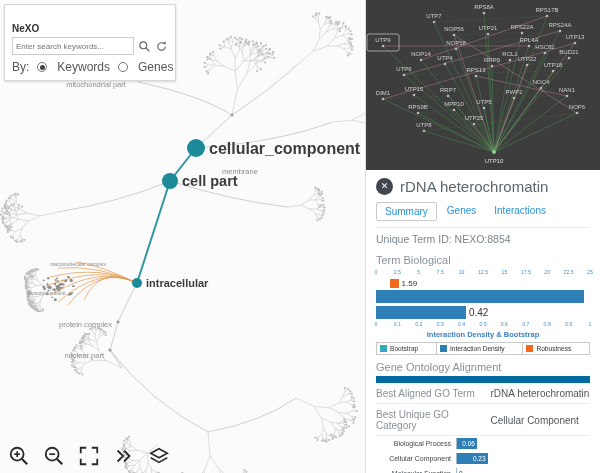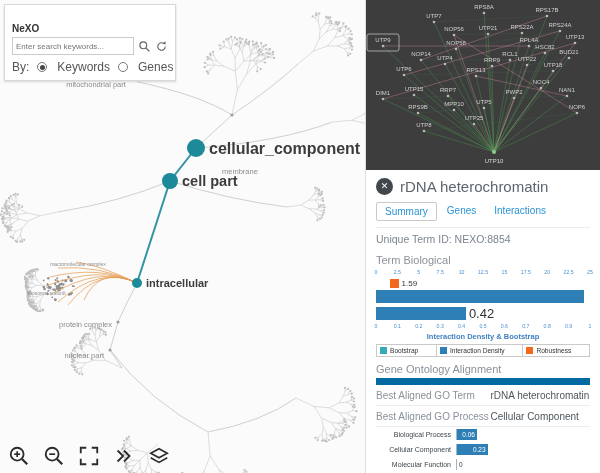--- a/index.html
+++ b/index.html
@@ -36,21 +36,21 @@
   .term-id{margin-top:6px;padding:5px 0 3px;border-top:1px solid #ececec;font-size:10.5px;color:#7c858d;}
   .section-label{font-size:11px;color:#8a9199;margin:6px 0 3px;}
   .axis{position:relative;height:8px;font-size:5.2px;color:#4a90d2;}
   .axis .tick{position:absolute;transform:translateX(-50%);top:0;}
   .marker-row{position:relative;height:11px;margin:1px 0 0;}
   .rb-marker{position:absolute;top:1px;width:9px;height:9px;background:#f2691d;}
   .rb-marker-label{position:absolute;top:1px;font-size:8px;color:#333;}
   .hbar{height:13px;background:#2e7fb5;}
   #rb-bootstrap{margin:1px 0 3px;}
   .hbar-row{display:flex;align-items:center;margin-bottom:2px;}
-  .hbar-label{font-size:13px;color:#333;margin-left:3px;}
+  .hbar-label{font-size:10px;color:#333;margin-left:3px;}
   .axis-title{font-size:7.5px;font-weight:700;color:#3f7fc1;text-align:center;margin:1px 0 3px;}
   .legend{display:flex;border:1px solid #c9c9c9;margin-top:1px;}
   .legend-item{flex:1 1 auto;display:flex;align-items:center;gap:3px;padding:2px 3px;font-size:6.6px;color:#333;white-space:nowrap;}
   .legend-item+.legend-item{border-left:1px solid #c9c9c9;}
   .sw{width:7px;height:7px;flex:0 0 auto;}
   #goa{border-top:7px solid #0369a1;}
   .goa-row{display:flex;align-items:center;padding:5px 0 4px;border-bottom:1px solid #ececec;font-size:10px;}
   .goa-label{flex:1.15;color:#8a9199;}
   .goa-value{flex:1;color:#4f565c;}
   .go-row{display:flex;align-items:center;height:15px;}
@@ -1955,21 +1955,21 @@
         </div>
     </div>
 
     <div class="section-label">Gene Ontology Alignment</div>
     <div id="goa">
         <div class="goa-row">
           <span class="goa-label">Best Aligned GO Term</span>
           <span class="goa-value">rDNA heterochromatin</span>
         </div>
         <div class="goa-row">
-          <span class="goa-label">Best Aligned GO Process</span>
+          <span class="goa-label">Best Unique GO Category</span>
           <span class="goa-value">Cellular Component</span>
         </div>
       </div>
 
     <div id="go-chart">
         <div class="go-row">
           <span class="go-cat">Biological Process</span>
           <div class="go-area">
             <div class="go-bar" style="width: 15%; background: rgb(46, 127, 181);">0.06</div>
           </div>

